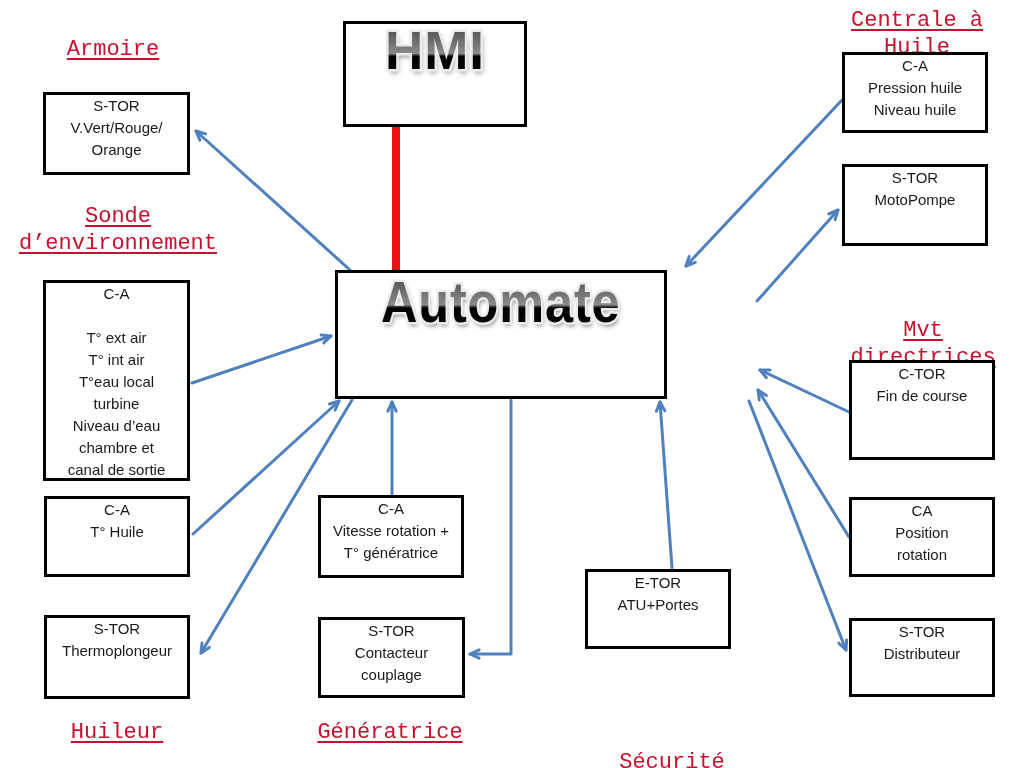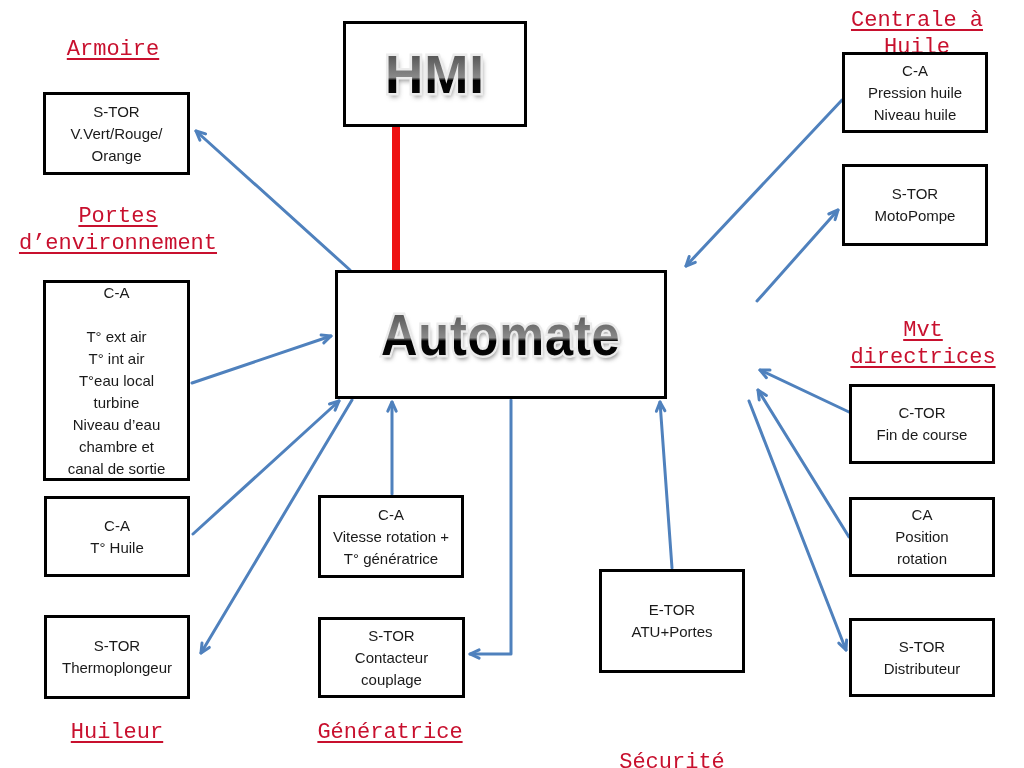--- a/index.html
+++ b/index.html
@@ -14,31 +14,31 @@
     stroke: var(--arrow-blue, #4f81bd);
     stroke-width: 3; fill: none;
     stroke-linecap: round; stroke-linejoin: round;
   }
   .redlink { stroke: var(--line-red, #ee1111); stroke-width: 8; }
 
   .node {
     position: absolute;
     background: var(--box-fill, #fff);
     border: 3px solid var(--box-border, #000);
-    display: flex; align-items: center; justify-content: center;
+    display: flex; align-items: flex-start; justify-content: center;
     text-align: center;
     font-size: 15px; line-height: 22px; color: #1a1a1a;
   }
   .node-text { white-space: pre-line; }
 
   .bigbox {
     position: absolute;
     background: var(--box-fill, #fff);
     border: 3px solid var(--box-border, #000);
-    display: flex; align-items: center; justify-content: center;
+    display: flex; justify-content: center;
   }
 
   .slabel {
     position: absolute; text-align: center;
     font-family: Liberation Mono, monospace;
     font-size: 22px; line-height: 27px;
     color: var(--label-red, #c8102e);
     text-decoration: underline;
     text-decoration-thickness: 2px;
     text-underline-offset: 3px;
@@ -138,21 +138,21 @@
 
   <div class="bigbox" style="left:343px;top:21px;width:184px;height:106px">
     <span class="wa wa-hmi"><span class="wa-back">HMI</span><span class="wa-front">HMI</span></span>
   </div>
 
   <div class="bigbox" style="left:335px;top:270px;width:332px;height:129px">
     <span class="wa wa-automate"><span class="wa-back">Automate</span><span class="wa-front">Automate</span></span>
   </div>
 
   <div class="slabel" style="left:38px;top:36px;width:150px">Armoire</div>
-  <div class="slabel" style="left:3px;top:203px;width:230px">Portes
+  <div class="slabel" style="left:3px;top:203px;width:230px">Sonde
 d’environnement</div>
   <div class="slabel" style="left:315px;top:719px;width:150px">Génératrice</div>
   <div class="slabel" style="left:42px;top:719px;width:150px">Huileur</div>
   <div class="slabel" style="left:597px;top:749px;width:150px">Sécurité</div>
   <div class="slabel" style="left:819px;top:7px;width:196px">Centrale à Huile</div>
   <div class="slabel" style="left:825px;top:317px;width:196px">Mvt directrices</div>
 
   <div class="node" style="left:43px;top:92px;width:147px;height:83px">
     <span class="node-text">S-TOR
 V.Vert/Rouge/
@@ -186,37 +186,37 @@
 Vitesse rotation +
 T° génératrice</span>
   </div>
 
   <div class="node" style="left:318px;top:617px;width:147px;height:81px">
     <span class="node-text">S-TOR
 Contacteur
 couplage</span>
   </div>
 
-  <div class="node" style="left:599px;top:569px;width:146px;height:104px">
+  <div class="node" style="left:585px;top:569px;width:146px;height:80px">
     <span class="node-text">E-TOR
 ATU+Portes</span>
   </div>
 
   <div class="node" style="left:842px;top:52px;width:146px;height:81px">
     <span class="node-text">C-A
 Pression huile
 Niveau huile</span>
   </div>
 
   <div class="node" style="left:842px;top:164px;width:146px;height:82px">
     <span class="node-text">S-TOR
 MotoPompe</span>
   </div>
 
-  <div class="node" style="left:849px;top:384px;width:146px;height:80px">
+  <div class="node" style="left:849px;top:360px;width:146px;height:100px">
     <span class="node-text">C-TOR
 Fin de course</span>
   </div>
 
   <div class="node" style="left:849px;top:497px;width:146px;height:80px">
     <span class="node-text">CA
 Position
 rotation</span>
   </div>
 

